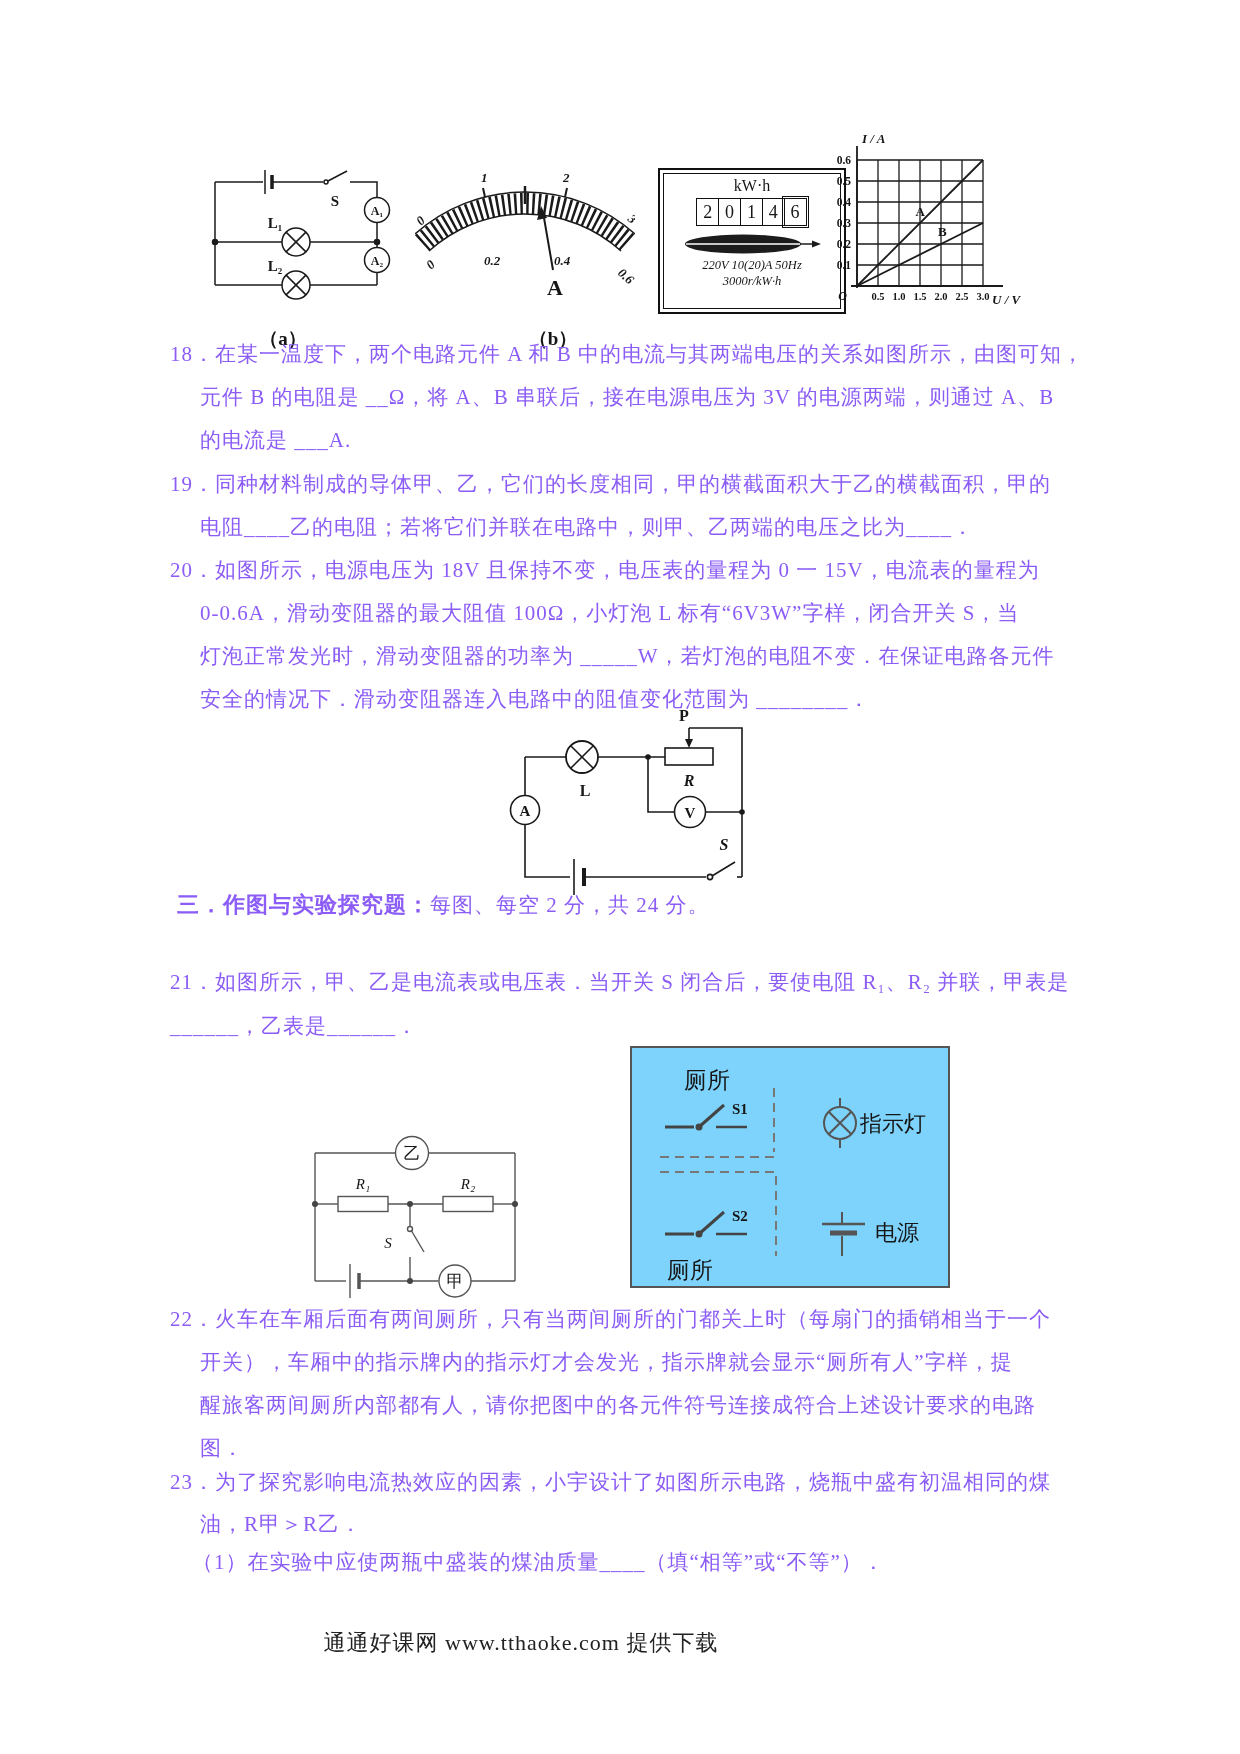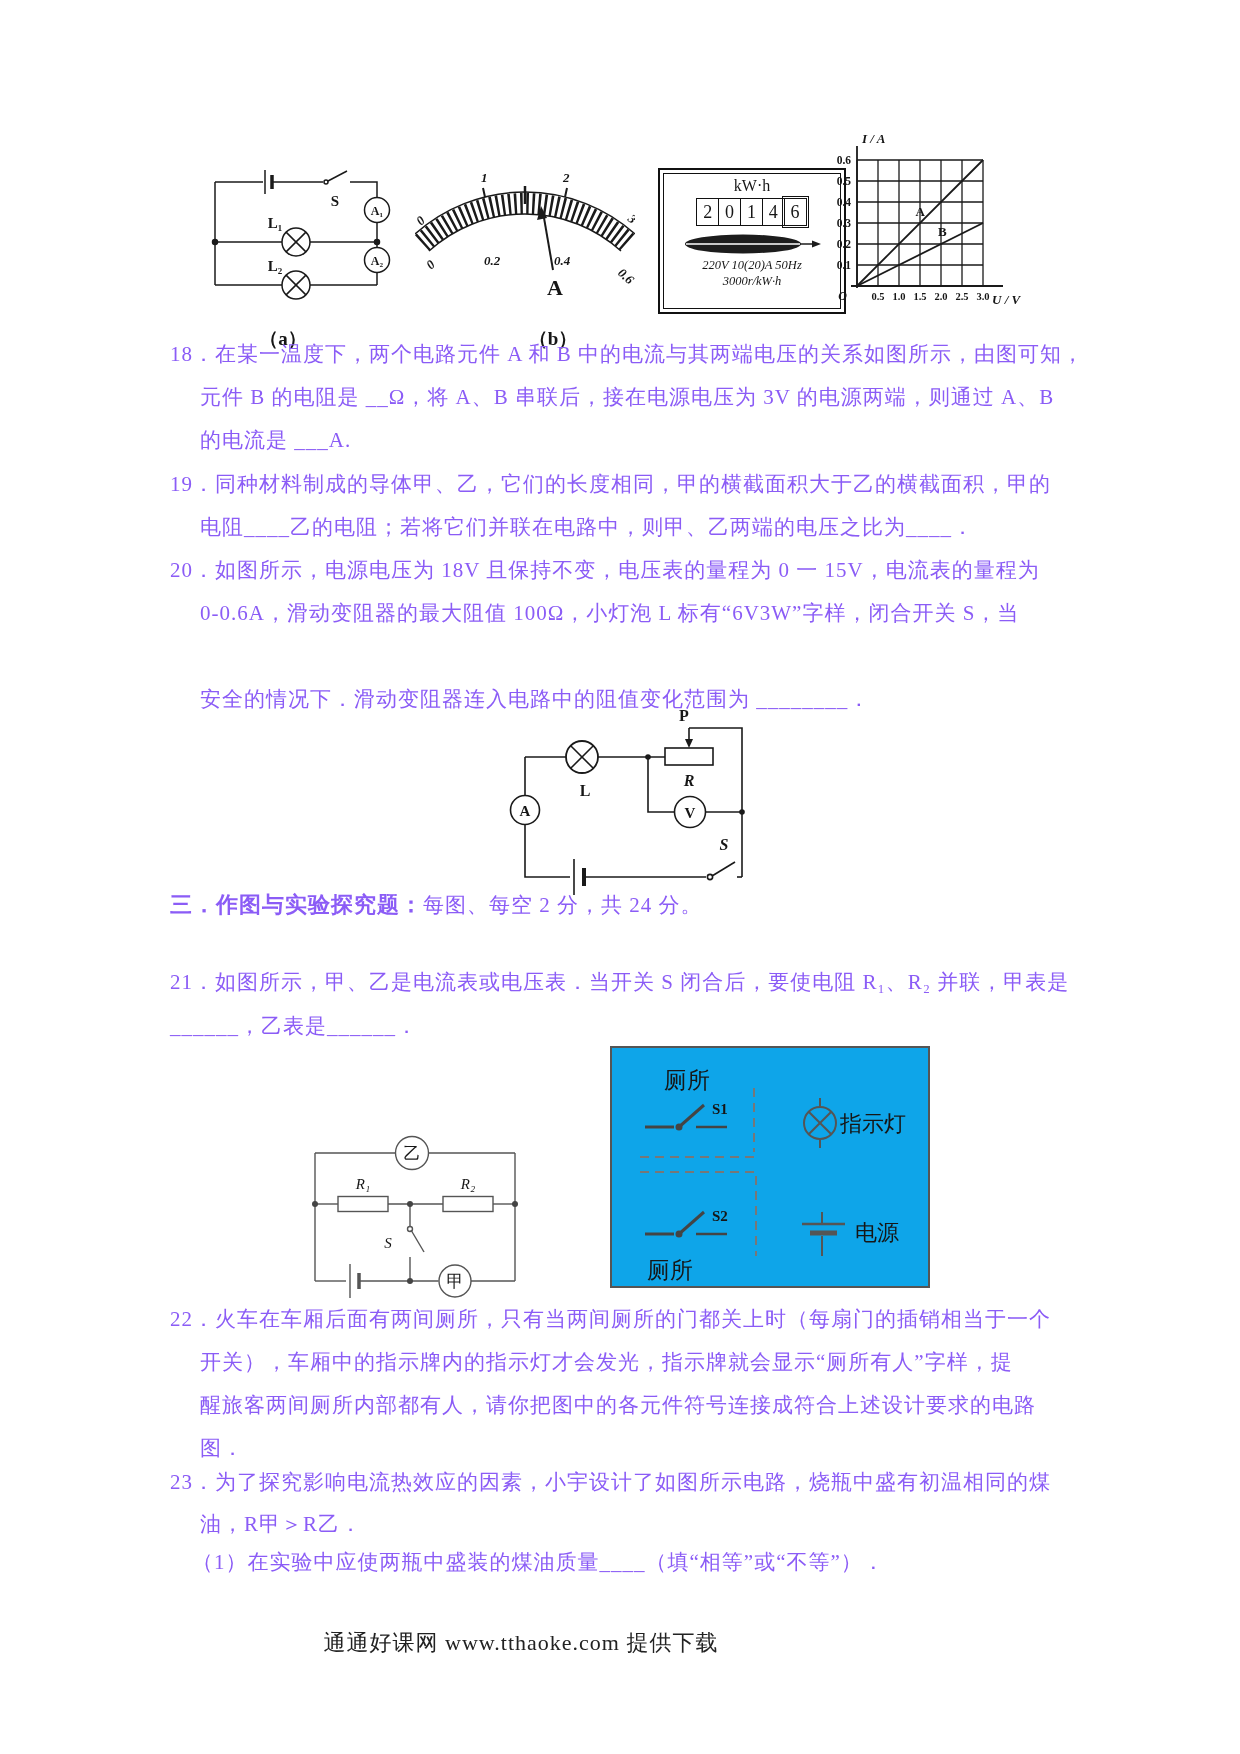--- a/index.html
+++ b/index.html
@@ -1,35 +1,35 @@
 <!DOCTYPE html>
 <html><head>
 <meta charset="utf-8">
 <style>
   html,body{margin:0;padding:0;background:#e8e8e8;}
   #page{position:relative;width:1240px;height:1754px;background:#ffffff;margin:0 auto;
         font-family:"Liberation Serif","DejaVu Serif",serif;color:#161616;overflow:hidden;}
   .abs{position:absolute;}
   .tl{position:absolute;font-size:21px;letter-spacing:1px;white-space:nowrap;color:#8b5cf6;}
   .cap{position:absolute;font-size:19px;font-weight:bold;width:90px;text-align:center;}
-  .sec-bold{font-weight:bold;font-size:22px;}
+  .sec-bold{font-weight:bold;font-size:22px;margin-left:7px;}
   .sec-rest{font-size:21px;}
   svg text{font-family:"Liberation Serif","DejaVu Serif",serif;fill:#161616;}
   .meter-outer{position:absolute;left:658px;top:168px;width:188px;height:146px;border:2.5px solid #111;
                box-sizing:border-box;padding:3px;background:#fff;}
   .meter-inner{border:1.5px solid #111;width:100%;height:100%;box-sizing:border-box;
                display:flex;flex-direction:column;align-items:center;padding-top:3px;}
   .meter-title{font-size:16px;}
   .digits{display:flex;margin-top:3px;}
   .digit{width:21px;height:26px;border:1.2px solid #111;margin-left:-1.2px;display:flex;
          align-items:center;justify-content:center;font-size:18px;}
   .digit-last{outline:1.5px solid #111;outline-offset:1.5px;}
   .spec{font-size:12.5px;line-height:16px;font-style:italic;}
-  .panel{position:absolute;left:610px;top:1046px;width:320px;height:242px;border:2px solid #555;
-         box-sizing:border-box;background:#0ea5e9;}
+  .panel{position:absolute;left:630px;top:1046px;width:320px;height:242px;border:2px solid #555;
+         box-sizing:border-box;background:#7dd3fc;}
   .footer{position:absolute;top:1628px;left:0;width:1042px;text-align:center;font-size:22px;
           letter-spacing:1px;color:#222;}
 </style>
 </head>
 <body>
 
 <div id="page">
 
   <svg class="abs" style="left:205px;top:168px" width="190" height="137" viewBox="0 0 190 137">
     <g stroke="#1a1a1a" stroke-width="1.5" fill="none">
@@ -143,20 +143,21 @@
 
   <div class="tl" style="left:170px;top:340px">18．在某一温度下，两个电路元件 A 和 B 中的电流与其两端电压的关系如图所示，由图可知，</div>
   <div class="tl" style="left:200px;top:383px">元件 B 的电阻是 __Ω，将 A、B 串联后，接在电源电压为 3V 的电源两端，则通过 A、B</div>
   <div class="tl" style="left:200px;top:426px">的电流是 ___A.</div>
 
   <div class="tl" style="left:170px;top:470px">19．同种材料制成的导体甲、乙，它们的长度相同，甲的横截面积大于乙的横截面积，甲的</div>
   <div class="tl" style="left:200px;top:513px">电阻____乙的电阻；若将它们并联在电路中，则甲、乙两端的电压之比为____．</div>
 
   <div class="tl" style="left:170px;top:556px">20．如图所示，电源电压为 18V 且保持不变，电压表的量程为 0 一 15V，电流表的量程为</div>
   <div class="tl" style="left:200px;top:599px">0-0.6A，滑动变阻器的最大阻值 100Ω，小灯泡 L 标有“6V3W”字样，闭合开关 S，当</div>
+  <div class="tl" style="left:200px;top:642px">灯泡正常发光时，滑动变阻器的功率为 _____W，若灯泡的电阻不变．在保证电路各元件</div>
   <div class="tl" style="left:200px;top:685px">安全的情况下．滑动变阻器连入电路中的阻值变化范围为 ________．</div>
 
   <svg class="abs" style="left:490px;top:700px" width="270" height="200" viewBox="0 0 270 200">
     <g stroke="#1a1a1a" stroke-width="1.6" fill="none">
       <path d="M35 57 H76"></path>
       <circle cx="92" cy="57" r="16" stroke-width="1.8"></circle>
       <line x1="80.7" y1="45.7" x2="103.3" y2="68.3"></line>
       <line x1="80.7" y1="68.3" x2="103.3" y2="45.7"></line>
       <path d="M108 57 H175"></path>
       <rect x="175" y="48" width="48" height="17"></rect>

